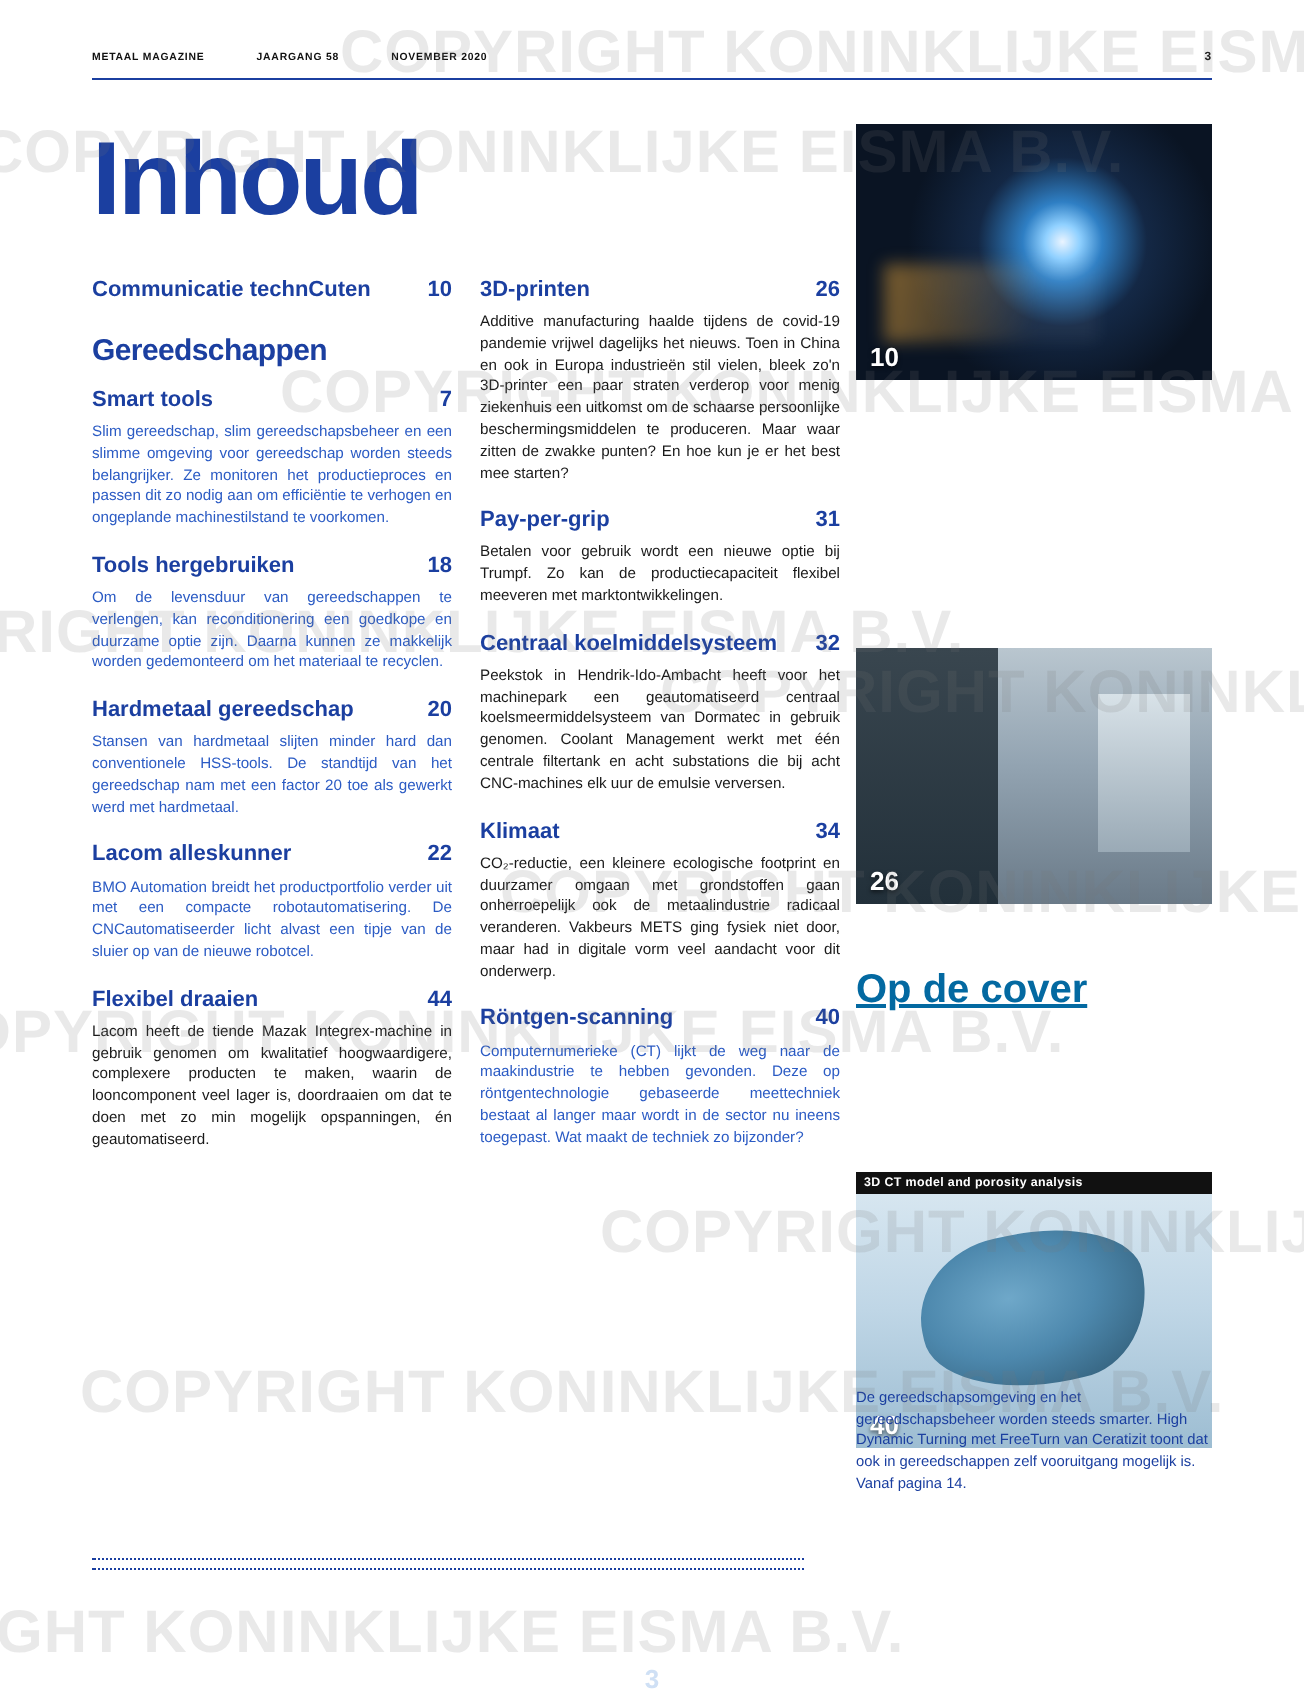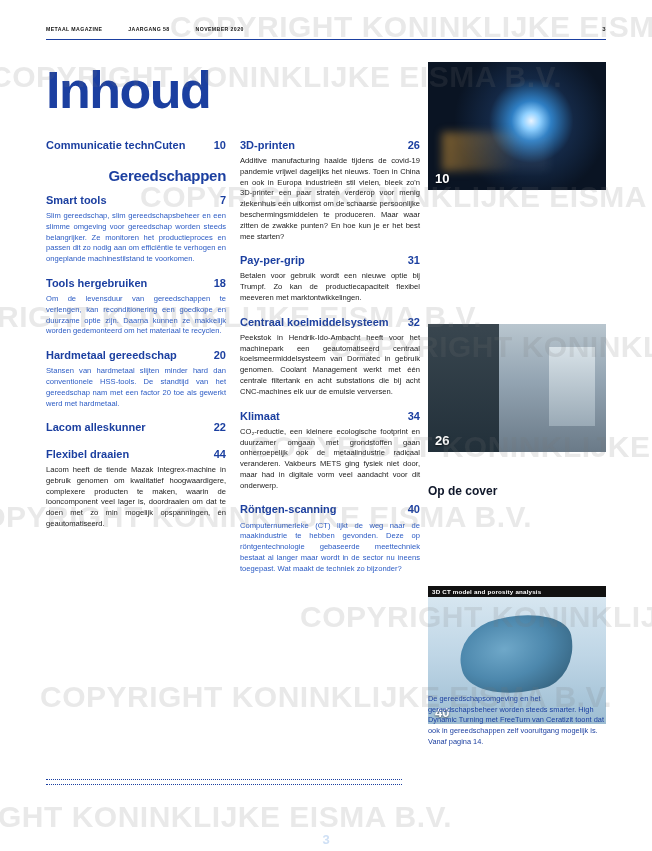--- a/index.html
+++ b/index.html
@@ -80,21 +80,20 @@
   .entry-head .pg { font-weight: bold; }
   .entry-body { color: #1a1a1a; text-align: justify; hyphens: auto; }
   .entry-body.blue { color: #2b5bc4; }
 
   .section-title {
     font-size: 15px;
     font-weight: bold;
     color: #1b3fa0;
     margin: 6px 0 7px 0;
     letter-spacing: -0.3px;
-    text-align: right;
   }
 
   
   .rail { position: absolute; left: 428px; width: 178px; }
   .photo {
     position: relative;
     overflow: hidden;
     background: #2a3340;
   }
   .photo .pgnum {
@@ -117,23 +116,24 @@
   }
 
   #img-welding { top: 62px; height: 128px; }
   #img-factory { top: 196px; height: 128px; }
   #img-ct { top: 330px; height: 138px; }
 
   .cover-title {
     position: absolute;
     left: 428px; top: 484px;
     width: 178px;
-    color: #0f172a;
-    font-size: 12px;
-    font-weight: bold;
+    color: #0369a1;
+    font-size: 20px;
+    font-weight: bold;
+    text-decoration: underline;
   }
   .cover-text {
     position: absolute;
     left: 428px; top: 694px;
     width: 178px;
     color: #1b3fa0;
     font-size: 7.4px;
     line-height: 1.45;
   }
 
@@ -243,20 +243,21 @@
       <span class="pg">20</span>
     </div>
     <div class="entry-body blue">Stansen van hardmetaal slijten minder hard dan conventionele HSS-tools. De standtijd van het gereedschap nam met een factor 20 toe als gewerkt werd met hardmetaal.</div>
   </div>
 
   <div class="entry">
     <div class="entry-head">
       <span>Lacom alleskunner</span>
       <span class="pg">22</span>
     </div>
+    <div class="entry-body blue">BMO Automation breidt het productportfolio verder uit met een compacte robotautomatisering. De CNCautomatiseerder licht alvast een tipje van de sluier op van de nieuwe robotcel.</div>
   </div>
 
   <div class="entry">
     <div class="entry-head">
       <span>Flexibel draaien</span>
       <span class="pg">44</span>
     </div>
     <div class="entry-body">Lacom heeft de tiende Mazak Integrex-machine in gebruik genomen om kwalitatief hoogwaardigere, complexere producten te maken, waarin de looncomponent veel lager is, doordraaien om dat te doen met zo min mogelijk opspanningen, én geautomatiseerd.</div>
   </div>
 

